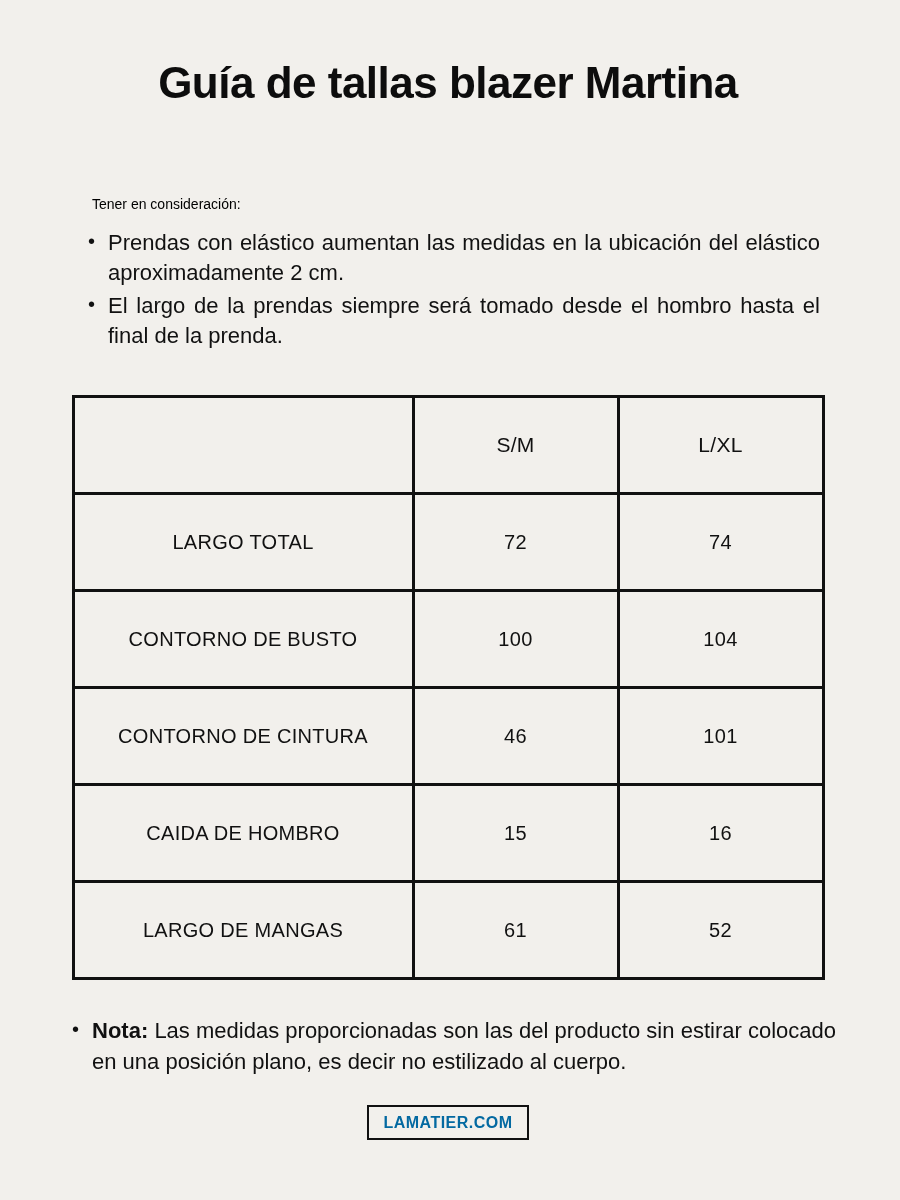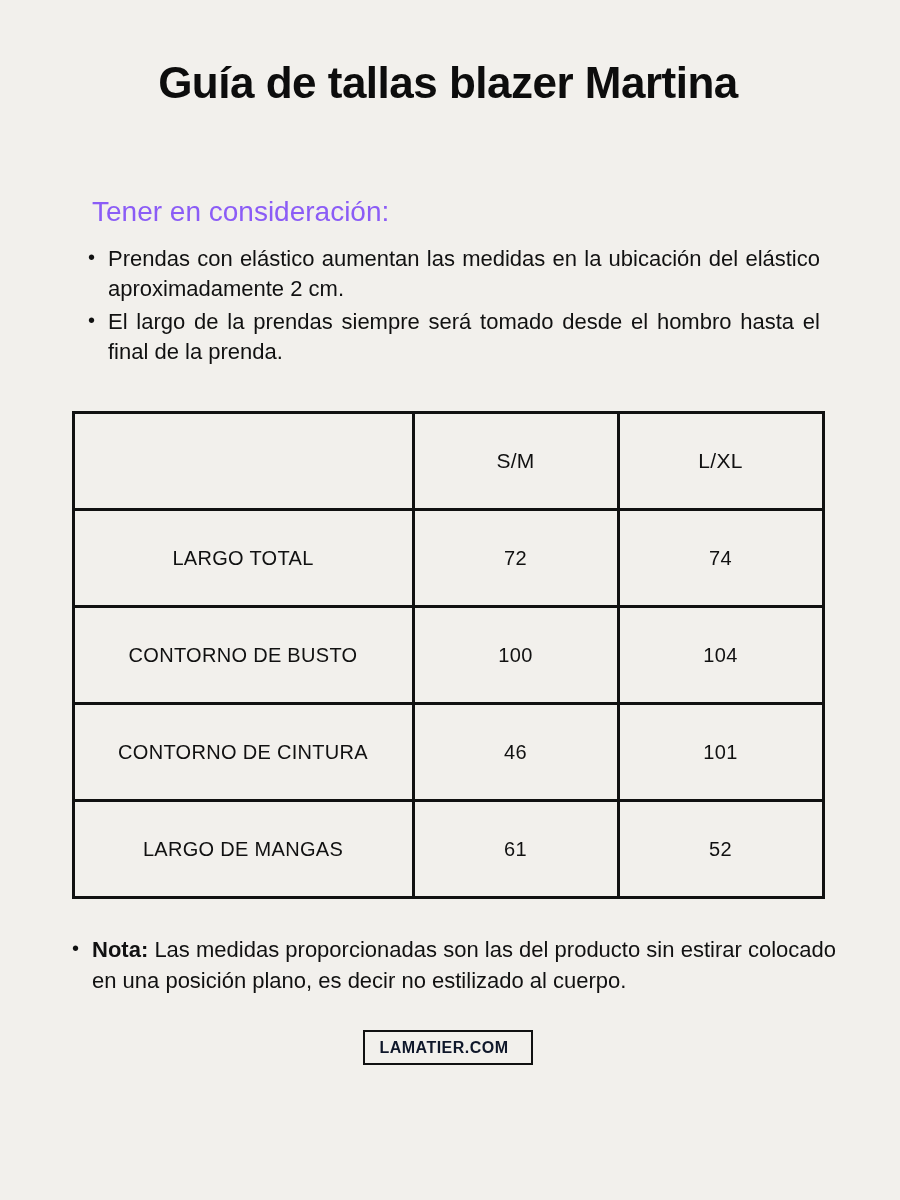--- a/index.html
+++ b/index.html
@@ -26,24 +26,24 @@
     letter-spacing: -0.5px;
     text-align: center;
     margin: 0;
     padding-top: 58px;
     color: #0d0d0d;
   }
   .notes {
     margin: 88px 60px 0 60px;
   }
   .notes-intro {
-    font-size: 28px;
+    font-size: 14px;
     margin-left: 32px;
     margin-bottom: 6px;
-    color: #8b5cf6;
+    color: #000000;
   }
   ul.bullets {
     list-style: none;
     margin: 16px;
     padding: 0;
   }
   ul.bullets li {
     position: relative;
     padding-left: 32px;
     font-size: 22px;
@@ -105,27 +105,26 @@
     font-size: 20px;
   }
   .footnote b { font-weight: bold; }
   .brand-wrap {
     text-align: center;
     margin-top: 28px;
   }
   .brand {
     display: inline-block;
     border: 2px solid #111;
-    padding: 7px 22px 6px 14px;
+    padding: 7px 14px 6px 14px;
     font-size: 16px;
     font-weight: bold;
     letter-spacing: 0.5px;
-    color: #0f172a;
+    color: #0369a1;
     background: transparent;
-    margin-top: 6px;
   }
 </style>
 </head>
 <body>
 
 <div class="page">
 
   <h1 class="title">Guía de tallas blazer Martina</h1>
 
   <div class="notes">
@@ -159,20 +158,25 @@
         <td>CONTORNO DE BUSTO</td>
         <td class="value">100</td>
         <td class="value">104</td>
       </tr>
       <tr>
         <td>CONTORNO DE CINTURA</td>
         <td class="value">46</td>
         <td class="value">101</td>
       </tr>
       <tr>
+        <td>CAIDA DE HOMBRO</td>
+        <td class="value">15</td>
+        <td class="value">16</td>
+      </tr>
+      <tr>
         <td>LARGO DE MANGAS</td>
         <td class="value">61</td>
         <td class="value">52</td>
       </tr>
     </tbody>
   </table>
 
   <div class="footnote">
     <b>Nota:</b><span> Las medidas proporcionadas son las del producto sin estirar colocado en una posición plano, es decir no estilizado al cuerpo.</span>
   </div>

